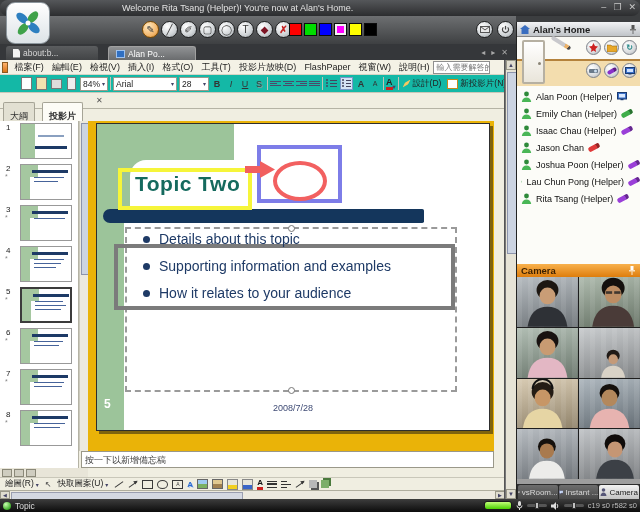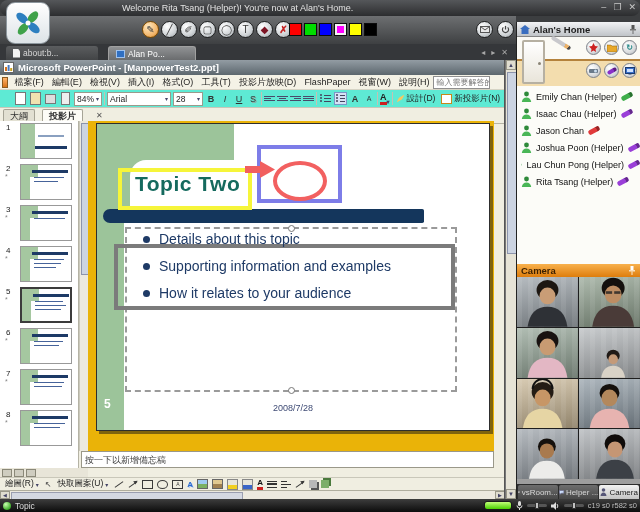--- a/index.html
+++ b/index.html
@@ -44,22 +44,22 @@
   .ppt{position:absolute;left:0;top:60px;width:505px;height:439px;background:#f0eee1;
     border-right:1px solid #555;box-sizing:border-box;overflow:hidden;}
   .ppt-title{height:15px;background:linear-gradient(#939ca3,#5c676e);color:#fff;
     font-size:9.5px;font-weight:bold;display:flex;align-items:center;gap:4px;padding-left:3px;}
   .ppt-menu{height:14px;background:#f4f2e6;border-bottom:1px solid #d6d4c5;
     display:flex;align-items:center;font-size:9px;color:#1e1e1e;overflow:hidden;}
   .ppt-menu .mi{padding:0 4px;white-space:nowrap;}
   .restore-ico{width:9px;height:9px;margin:0 2px;background:linear-gradient(#ffb36b,#d87318);border:1px solid #8a5a20;}
   .qbox{margin-left:auto;margin-right:14px;width:104px;height:11px;background:#fff;border:1px solid #8f8f8f;
     font-size:8px;color:#7a7a7a;display:flex;align-items:center;padding:0 2px;gap:2px;white-space:nowrap;overflow:hidden;}
-  .ppt-tb{height:17px;background:#5eead4;border-bottom:1px solid #c9c7b9;display:flex;
-    align-items:center;gap:2px;padding:0 14px;font-size:9px;color:#444;overflow:hidden;}
+  .ppt-tb{height:17px;background:#14b8a6;border-bottom:1px solid #c9c7b9;display:flex;
+    align-items:center;gap:2px;padding:0 20px;font-size:9px;color:#444;overflow:hidden;}
   .ti{width:13px;height:13px;display:flex;align-items:center;justify-content:center;
     font-size:9px;color:#5a5a8a;flex:none;}
   .ico-sq{width:9px;height:11px;background:#fff;border:1px solid #777;}
   .combo{height:12px;background:#fff;border:1px solid #9a9a8c;font-size:8.5px;color:#222;
     display:flex;align-items:center;gap:2px;padding:0 2px;flex:none;white-space:nowrap;}
   .caret{font-size:6px;color:#446;}
   .sep{width:1px;height:13px;background:#c4c2b4;flex:none;}
   .fmtbtn{width:12px;height:13px;display:flex;align-items:center;justify-content:center;
     font-size:9px;color:#333;flex:none;}
   .fmtbtn.b{font-weight:bold}.fmtbtn.i{font-style:italic}.fmtbtn.u{text-decoration:underline}
@@ -72,21 +72,21 @@
   .listbtn i{height:1px;background:#44445f;display:block;margin-left:4px;position:relative;}
   .listbtn i:before{content:"";position:absolute;left:-4px;top:-1px;width:2px;height:2px;background:#44445f;border-radius:50%;}
   .listbtn.active{border:1px solid #7a96c8;background:#d5e2f5;}
   .fontcolor{flex:none;display:flex;align-items:flex-end;font-size:9px;font-weight:bold;color:#222;}
   .fontcolor u{text-decoration:none;border-bottom:3px solid #cc2020;line-height:9px;}
   .txtbtn{flex:none;display:flex;align-items:center;gap:2px;font-size:8.5px;color:#222;white-space:nowrap;padding:0 2px;}
   .pencil-mini{width:8px;height:8px;background:linear-gradient(135deg,#f8c860 60%,#8a5a20 60%);clip-path:polygon(0 100%,30% 40%,100% 0,70% 60%);}
   .slide-mini{width:9px;height:8px;background:#fff;border:1px solid #c8881a;}
   
   .pane-tabs{height:15px;background:#f0eee1;border-bottom:1px solid #b5b3a5;position:relative;font-size:9px;color:#333;}
-  .ptab{position:absolute;top:1px;height:13px;padding:0 6px;border:1px solid #a6a496;border-bottom:none;
+  .ptab{position:absolute;top:9px;height:13px;padding:7px 6px;border:1px solid #a6a496;border-bottom:none;
     background:#e2e0d2;border-radius:2px 2px 0 0;display:flex;align-items:center;}
   .ptab.active{background:#fdfcf6;font-weight:bold;}
   .ptab-close{position:absolute;left:96px;top:3px;font-size:8px;color:#555;}
   
   .content{position:absolute;left:0;top:61px;width:505px;height:330px;}
   .thumbpane{position:absolute;left:0;top:0;width:79px;height:100%;background:#fff;border-right:1px solid #b5b3a5;box-sizing:border-box;}
   .thumb{position:relative;height:41px;}
   .tnum{position:absolute;left:6px;top:2px;font-size:8px;color:#222;}
   .tstar{position:absolute;left:5px;top:11px;font-size:7px;color:#888;}
   .tslide{position:absolute;left:20px;top:2px;width:52px;height:36px;background:#fff;border:1px solid #999;box-sizing:border-box;}
@@ -273,29 +273,20 @@
       <span>Alan Po...</span>
     </div>
     <div class="tabctl">
       <span>◂</span>
       <span>▸</span>
       <span>✕</span>
     </div>
   </div>
 
   <div class="ppt">
-    <div class="ppt-title">
-      <svg width="11" height="11" viewBox="0 0 11 11">
-        <rect x="0.5" y="0.5" width="10" height="10" fill="#fff" stroke="#666"></rect>
-        <rect x="2" y="5" width="2" height="4" fill="#d87318"></rect>
-        <rect x="4.6" y="3" width="2" height="6" fill="#4a7ac0"></rect>
-        <rect x="7.2" y="6" width="2" height="3" fill="#c8a020"></rect>
-      </svg>
-      <span>Microsoft PowerPoint - [ManpowerTest2.ppt]</span>
-    </div>
     <div class="ppt-menu">
       <span class="restore-ico"></span>
       <span class="mi">檔案(F)</span>
       <span class="mi">編輯(E)</span>
       <span class="mi">檢視(V)</span>
       <span class="mi">插入(I)</span>
       <span class="mi">格式(O)</span>
       <span class="mi">工具(T)</span>
       <span class="mi">投影片放映(D)</span>
       <span class="mi">FlashPaper</span>
@@ -626,20 +617,32 @@
           </svg>
         </div>
       </div>
     </div>
     <div class="userlist">
       <div class="user">
         <svg width="11" height="11" viewBox="0 0 11 11">
           <circle cx="5.5" cy="3" r="2.4" fill="#2e8a3a"></circle>
             <path d="M0.8 11 Q1.5 6.5 5.5 6.5 Q9.5 6.5 10.2 11 Z" fill="#49b656"></path>
         </svg>
+        <span>Alan Poon (Helper)</span>
+        <svg width="10" height="9" viewBox="0 0 10 9">
+          <rect x="0.5" y="0.5" width="9" height="6.5" fill="#3a70c8" stroke="#1a3a70"></rect>
+            <rect x="2" y="2" width="6" height="3.5" fill="#d8e8ff"></rect>
+            <rect x="3.5" y="7" width="3" height="1.2" fill="#1a3a70"></rect>
+        </svg>
+      </div>
+      <div class="user">
+        <svg width="11" height="11" viewBox="0 0 11 11">
+          <circle cx="5.5" cy="3" r="2.4" fill="#2e8a3a"></circle>
+            <path d="M0.8 11 Q1.5 6.5 5.5 6.5 Q9.5 6.5 10.2 11 Z" fill="#49b656"></path>
+        </svg>
         <span>Emily Chan (Helper)</span>
         <span class="penicon" style="background: rgb(63, 174, 74);"></span>
       </div>
       <div class="user">
         <svg width="11" height="11" viewBox="0 0 11 11">
           <circle cx="5.5" cy="3" r="2.4" fill="#2e8a3a"></circle>
             <path d="M0.8 11 Q1.5 6.5 5.5 6.5 Q9.5 6.5 10.2 11 Z" fill="#49b656"></path>
         </svg>
         <span>Isaac Chau (Helper)</span>
         <span class="penicon" style="background: rgb(154, 63, 216);"></span>
@@ -751,21 +754,21 @@
         <svg width="7" height="8" viewBox="0 0 7 8">
           <rect x="0.5" y="1" width="6" height="6.5" fill="#d8d8d8" stroke="#888"></rect>
             <rect x="2" y="0" width="3" height="2" fill="#999"></rect>
         </svg>
         <span>vsRoom...</span>
       </div>
       <div class="rtab">
         <svg width="8" height="7" viewBox="0 0 8 7">
           <path d="M0.5 0.5h7v4h-4l-2 2v-2h-1z" fill="#cfe2ff" stroke="#668"></path>
         </svg>
-        <span>Helper ...</span>
+        <span>Instant ...</span>
       </div>
       <div class="rtab active">
         <svg width="7" height="8" viewBox="0 0 7 8">
           <circle cx="3.5" cy="2" r="1.8" fill="#557"></circle>
             <path d="M0.5 8 Q1 4.5 3.5 4.5 Q6 4.5 6.5 8 Z" fill="#557"></path>
         </svg>
         <span>Camera</span>
       </div>
     </div>
   </div>

